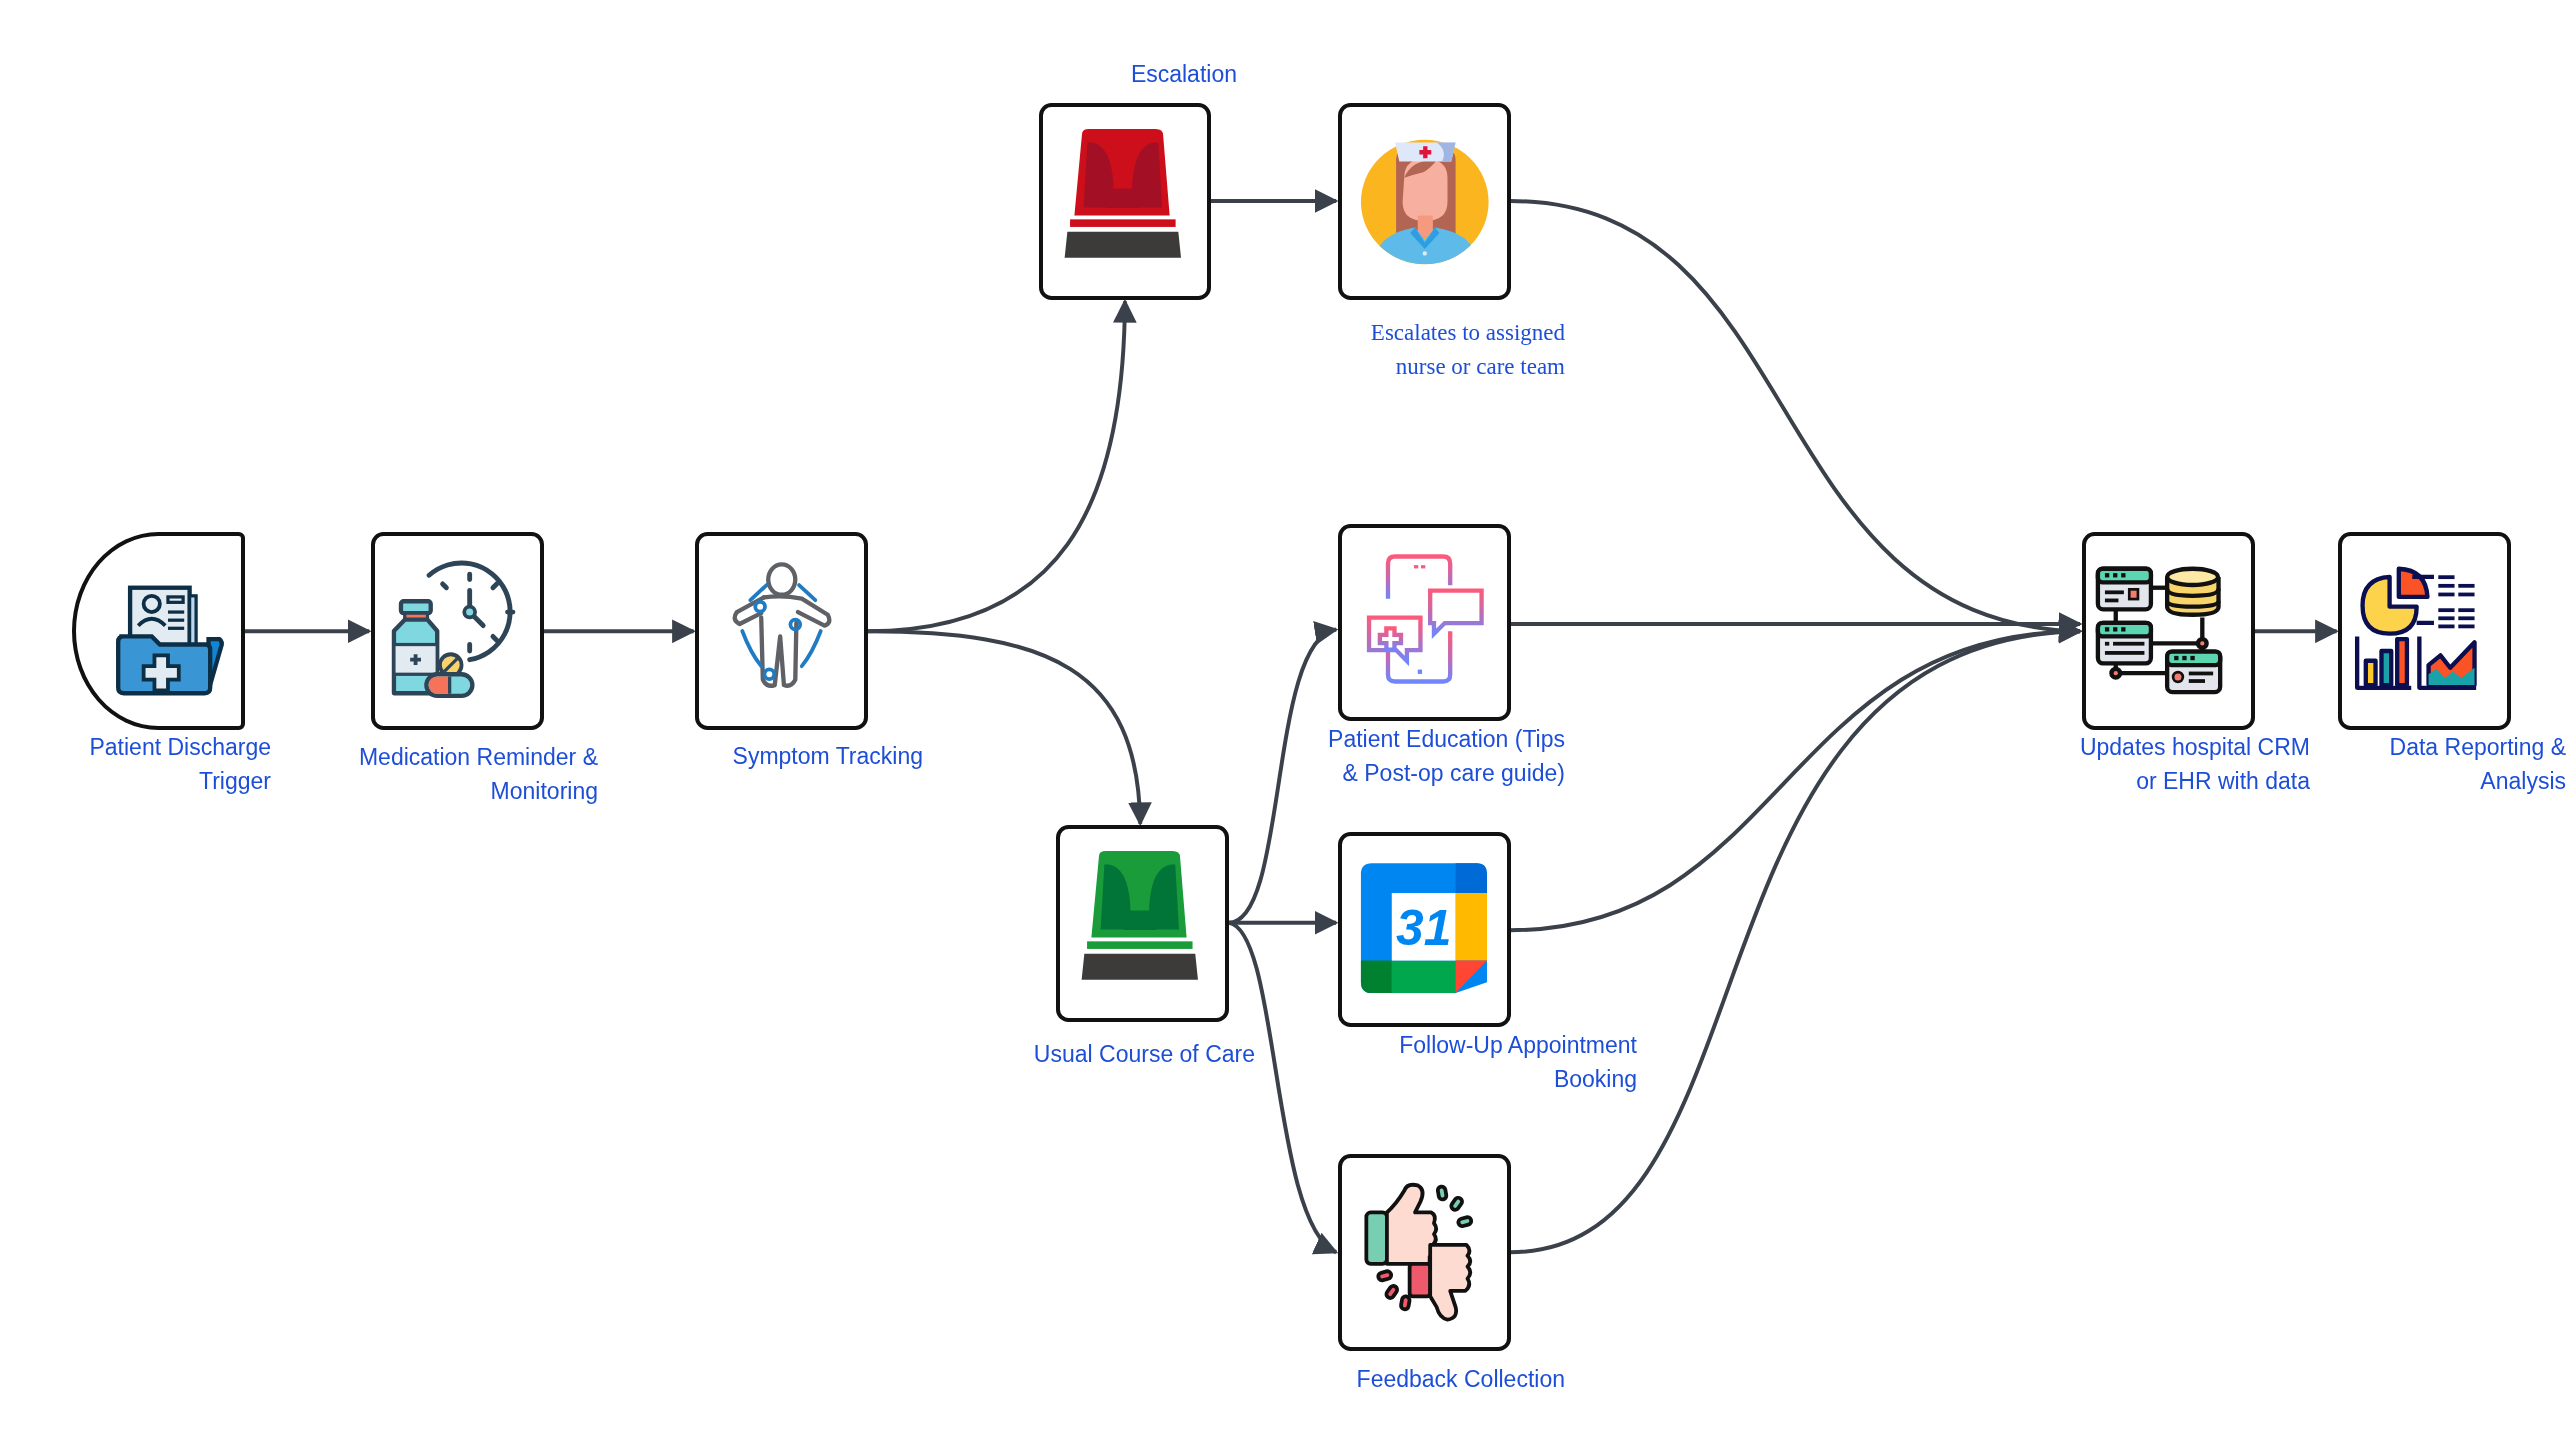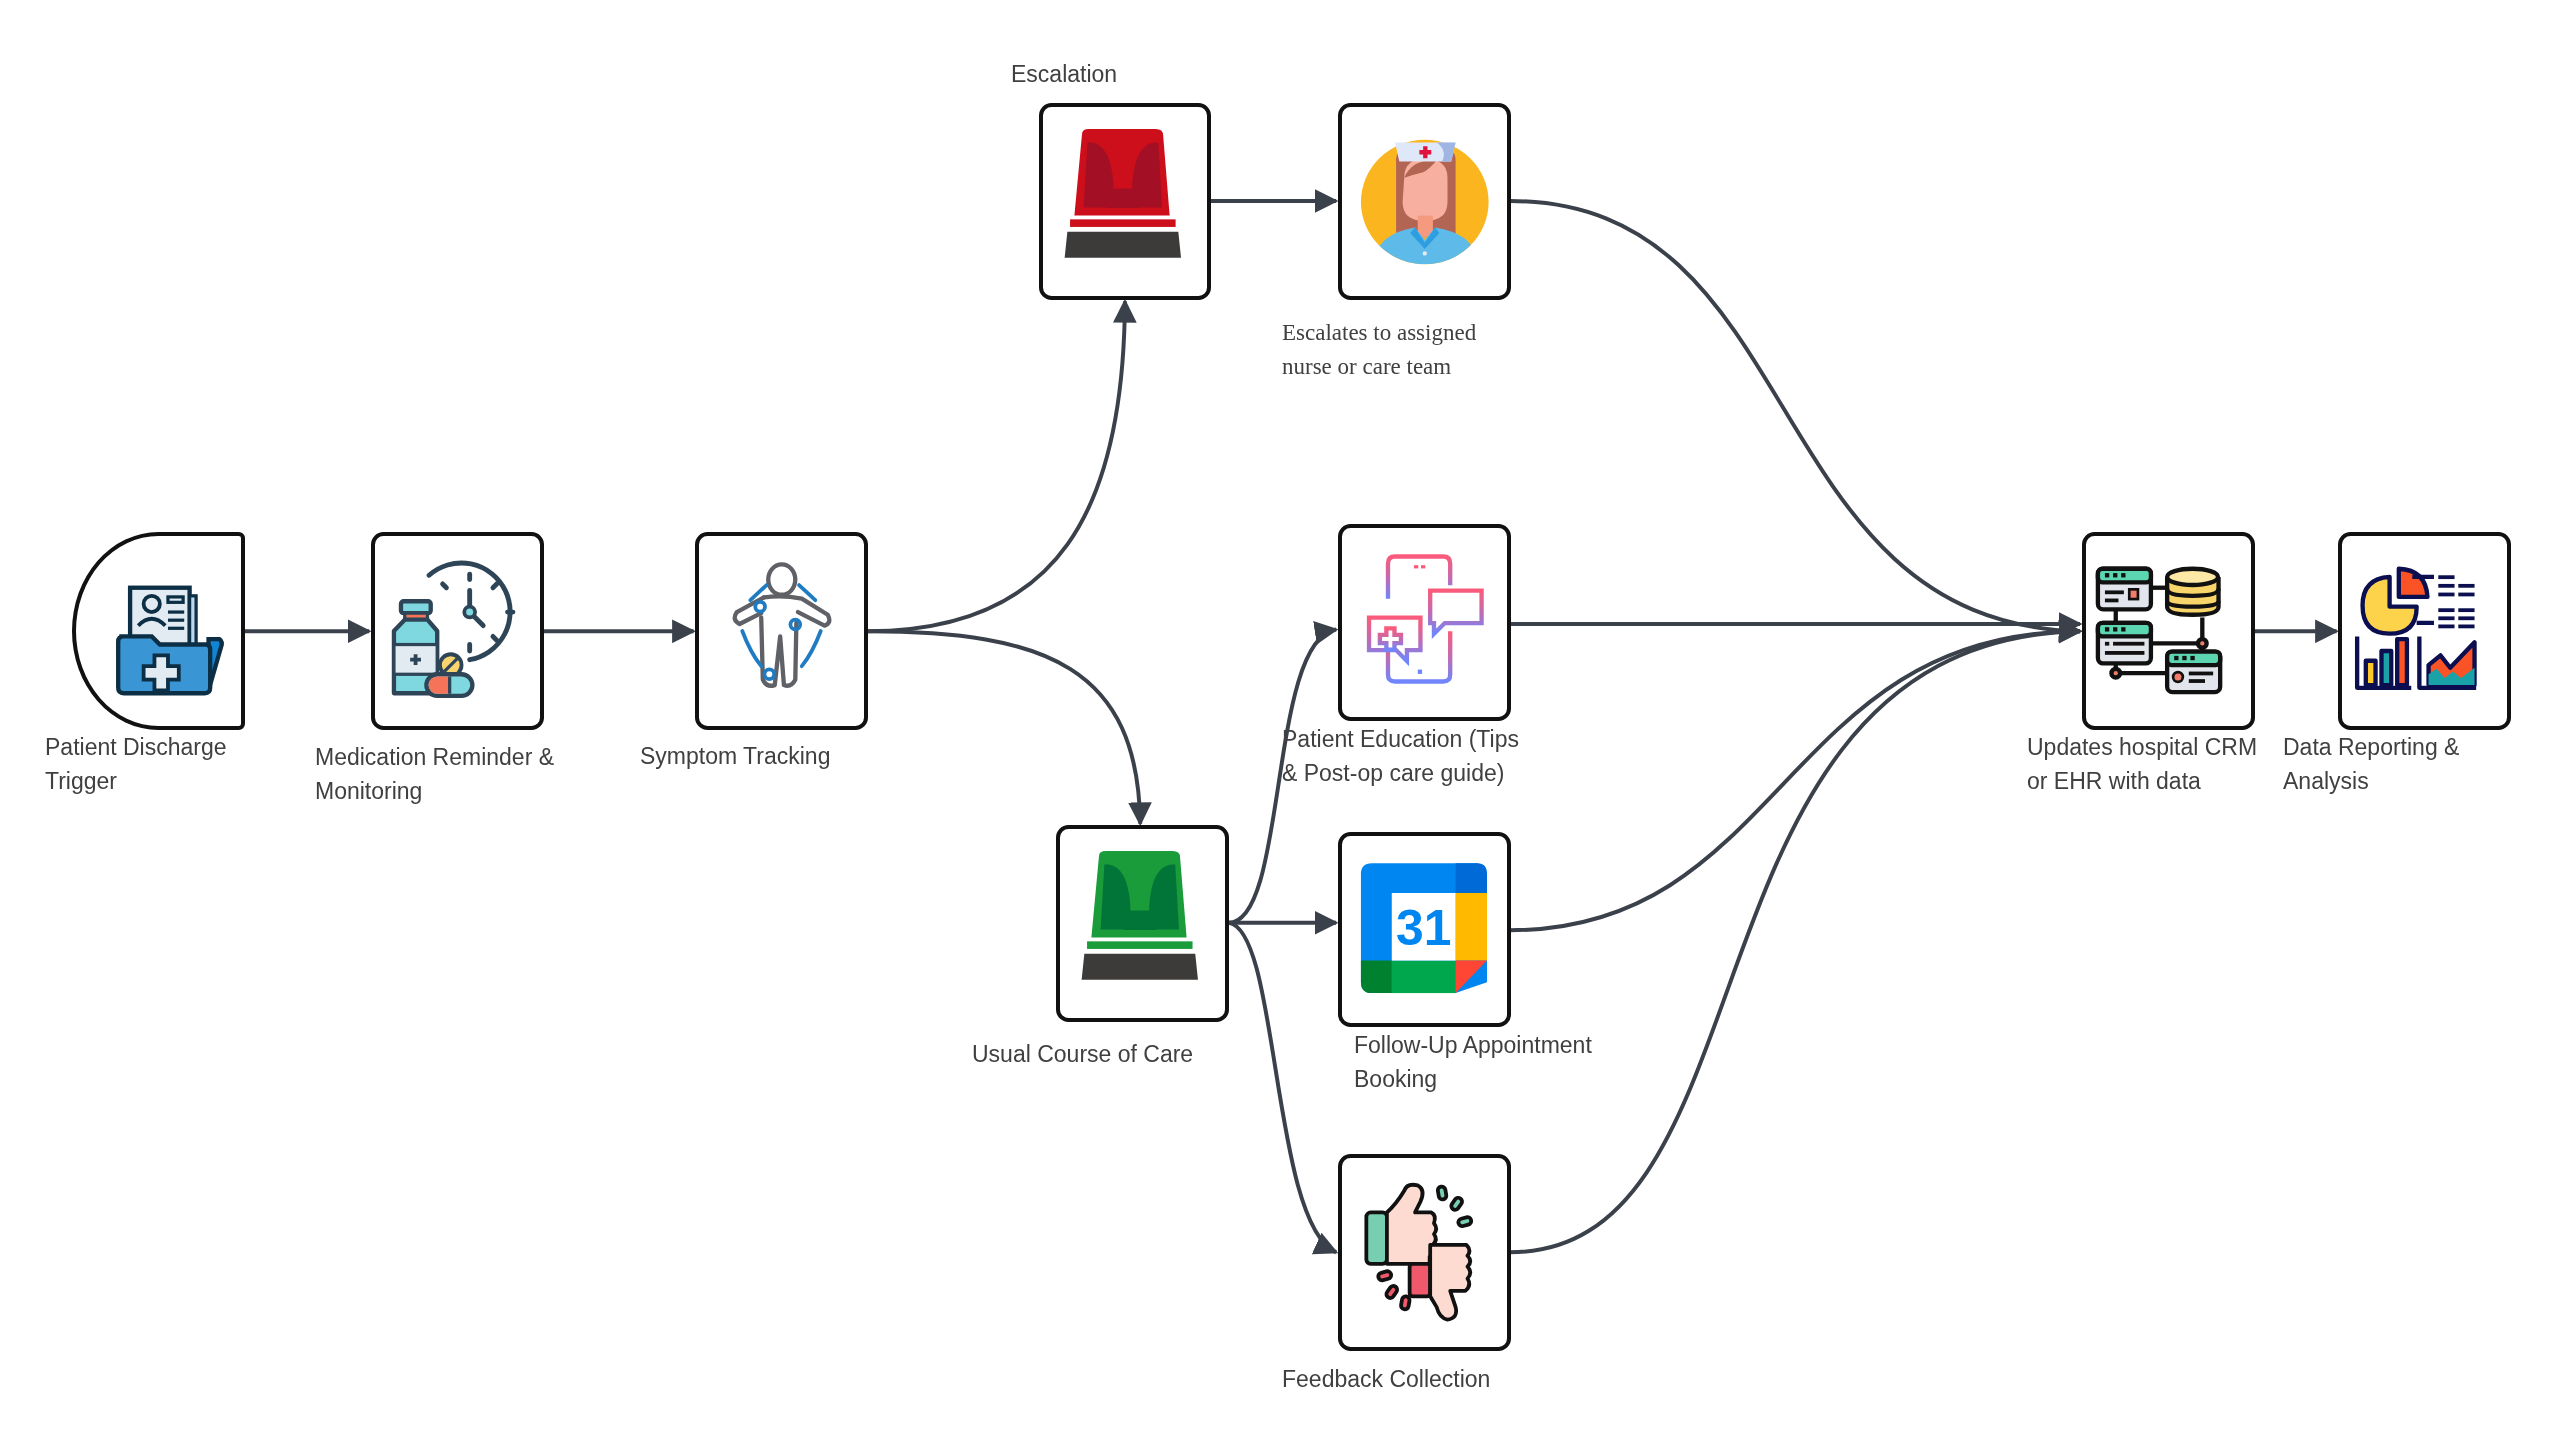--- a/index.html
+++ b/index.html
@@ -1,22 +1,22 @@
 <!DOCTYPE html>
 <html style="font-size:9px"><head>
 <meta charset="utf-8">
 <style>
   html, body { margin:0; padding:0; background:#ffffff; }
   body { width:2576px; height:1446px; position:relative; overflow:hidden;
          font-family:"Liberation Sans", "DejaVu Sans", sans-serif; color:#111; }
   #edges { position:absolute; left:0; top:0; width:2576px; height:1446px; }
-  .node { position:absolute; box-sizing:border-box; border:4px solid #111; border-radius:12.5px; background:#fff; }
+  .node { position:absolute; box-sizing:border-box; border:4px solid #111; border-radius:12.5px; background:#fff;font-style:italic; }
   .node.half-round { border-radius:173px 12.5px 12.5px 173px / 198px 12.5px 12.5px 198px; }
   .node svg { position:absolute; left:0; top:0; width:100%; height:100%; }
-  .label { position:absolute; text-align:left; font-size:23px; line-height:34px; color:#404040; white-space:pre-line; }
+  .label { position:absolute; text-align:right; font-size:23px; line-height:34px; color:#1d4ed8; white-space:pre-line; }
 </style>
 </head>
 <body>
 
 <svg id="edges" viewBox="0 0 4550 2554">
   <defs>
     <marker id="arrow" viewBox="0 0 10 10" refX="9" refY="5" markerWidth="6" markerHeight="6" orient="auto" markerUnits="strokeWidth">
       <path d="M0,0 L10,5 L0,10 z" fill="#3b414b"></path>
     </marker>
   </defs>

